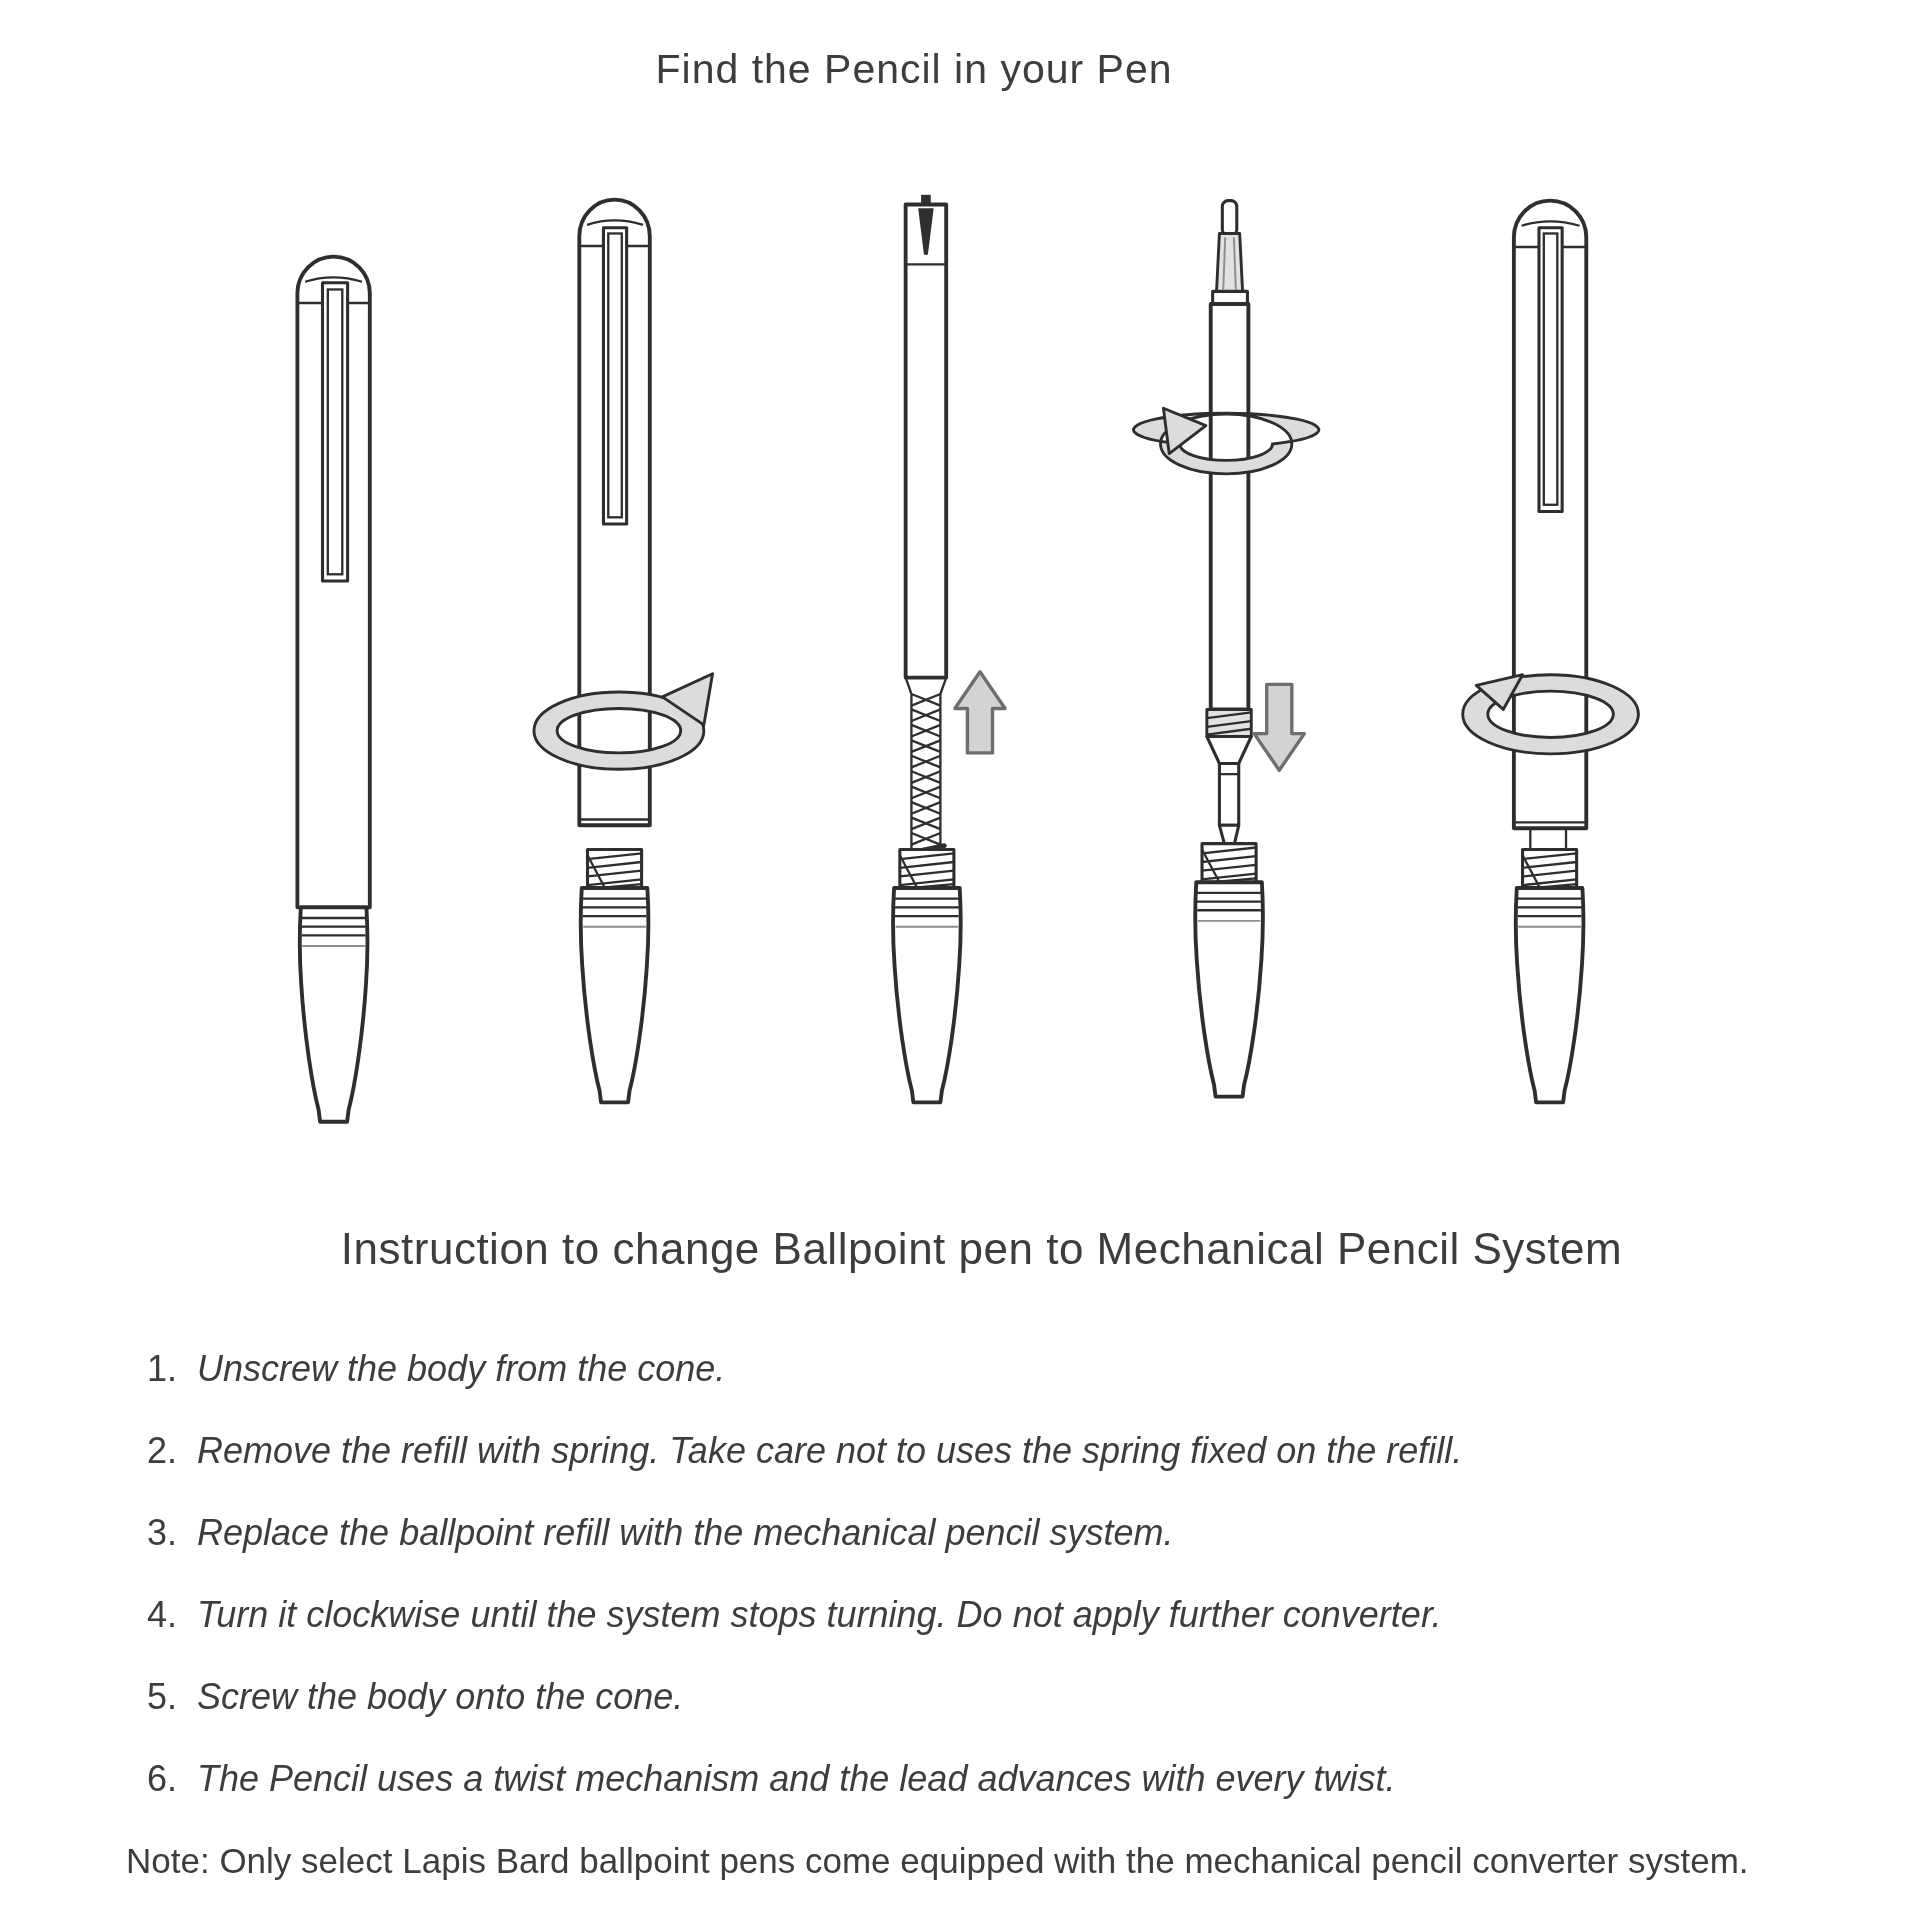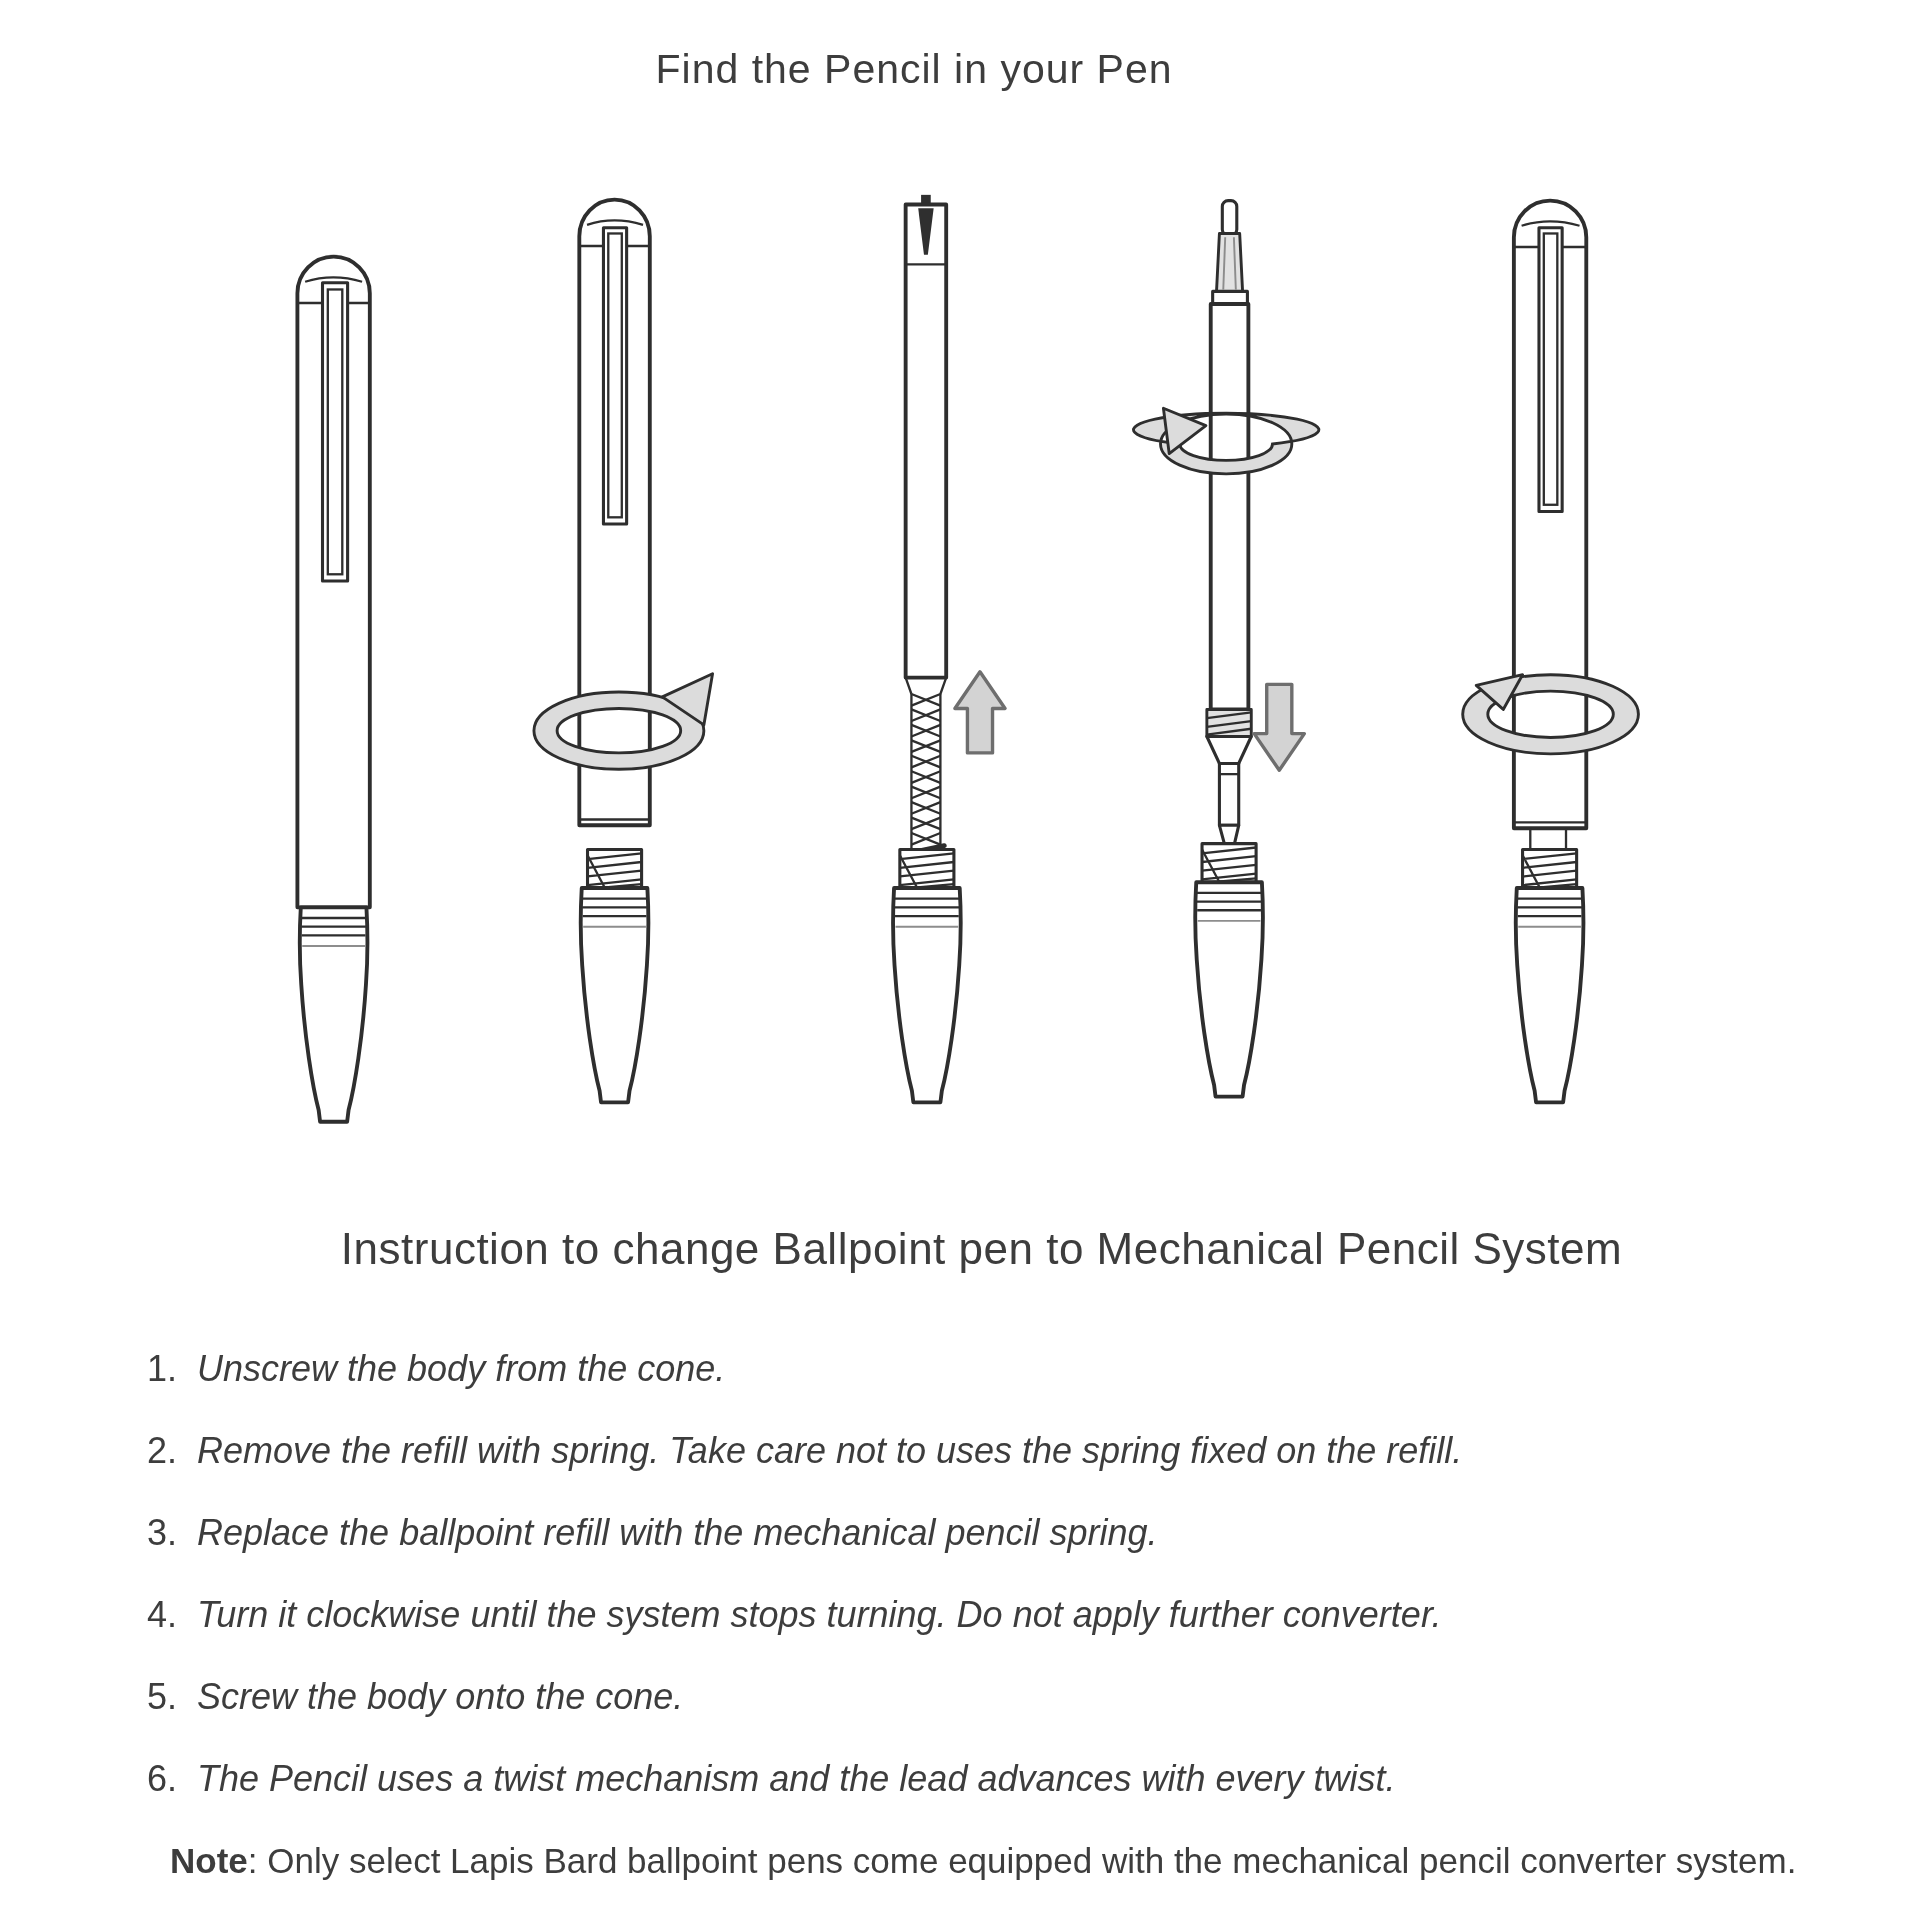--- a/index.html
+++ b/index.html
@@ -19,21 +19,21 @@
   .subtitle{
     position:absolute;top:1224px;left:16px;width:1931px;text-align:center;
     font-size:44px;letter-spacing:0.5px;color:var(--ink);
   }
   .figure-svg{position:absolute;left:0;top:135px;width:1931px;height:1062px;}
   .steps{position:absolute;left:147px;top:1348px;width:1719px;}
   .step{display:flex;align-items:flex-start;font-size:36px;line-height:42px;margin-bottom:40px;color:var(--ink);}
   .step-num{flex:none;width:50px;}
   .step-text{flex:1;font-style:italic;}
   .note{position:absolute;left:126px;top:1840px;width:1738px;font-size:35px;line-height:42px;color:var(--ink);}
-  .note b{font-weight:bold;margin-left:44px;}
+  .note b{font-weight:normal;}
   
   .outline{fill:#ffffff;stroke:var(--line);stroke-width:4;stroke-linejoin:round;}
   .outline-thin{fill:#ffffff;stroke:var(--line);stroke-width:3.2;stroke-linejoin:round;}
   .detail{fill:none;stroke:var(--line);stroke-width:2.4;}
   .detail-lt{fill:none;stroke:#8d8d8d;stroke-width:2;}
   .band{fill:var(--band-fill);stroke:var(--line);stroke-width:3;fill-rule:evenodd;}
   .band-arrow{fill:var(--band-fill);stroke:var(--line);stroke-width:3;stroke-linejoin:round;}
   .block-arrow{fill:var(--arrow-fill);stroke:var(--arrow-stroke);stroke-width:3.5;stroke-linejoin:round;}
   .darkfill{fill:var(--dark-fill);stroke:none;}
   .metal{fill:var(--metal-fill);stroke:var(--line);stroke-width:3;stroke-linejoin:round;}
@@ -146,21 +146,21 @@
   <div class="step">
     <span class="step-num">1.</span>
     <span class="step-text">Unscrew the body from the cone.</span>
   </div>
   <div class="step">
     <span class="step-num">2.</span>
     <span class="step-text">Remove the refill with spring. Take care not to uses the spring fixed on the refill.</span>
   </div>
   <div class="step">
     <span class="step-num">3.</span>
-    <span class="step-text">Replace the ballpoint refill with the mechanical pencil spring.</span>
+    <span class="step-text">Replace the ballpoint refill with the mechanical pencil system.</span>
   </div>
   <div class="step">
     <span class="step-num">4.</span>
     <span class="step-text">Turn it clockwise until the system stops turning. Do not apply further converter.</span>
   </div>
   <div class="step">
     <span class="step-num">5.</span>
     <span class="step-text">Screw the body onto the cone.</span>
   </div>
   <div class="step">

